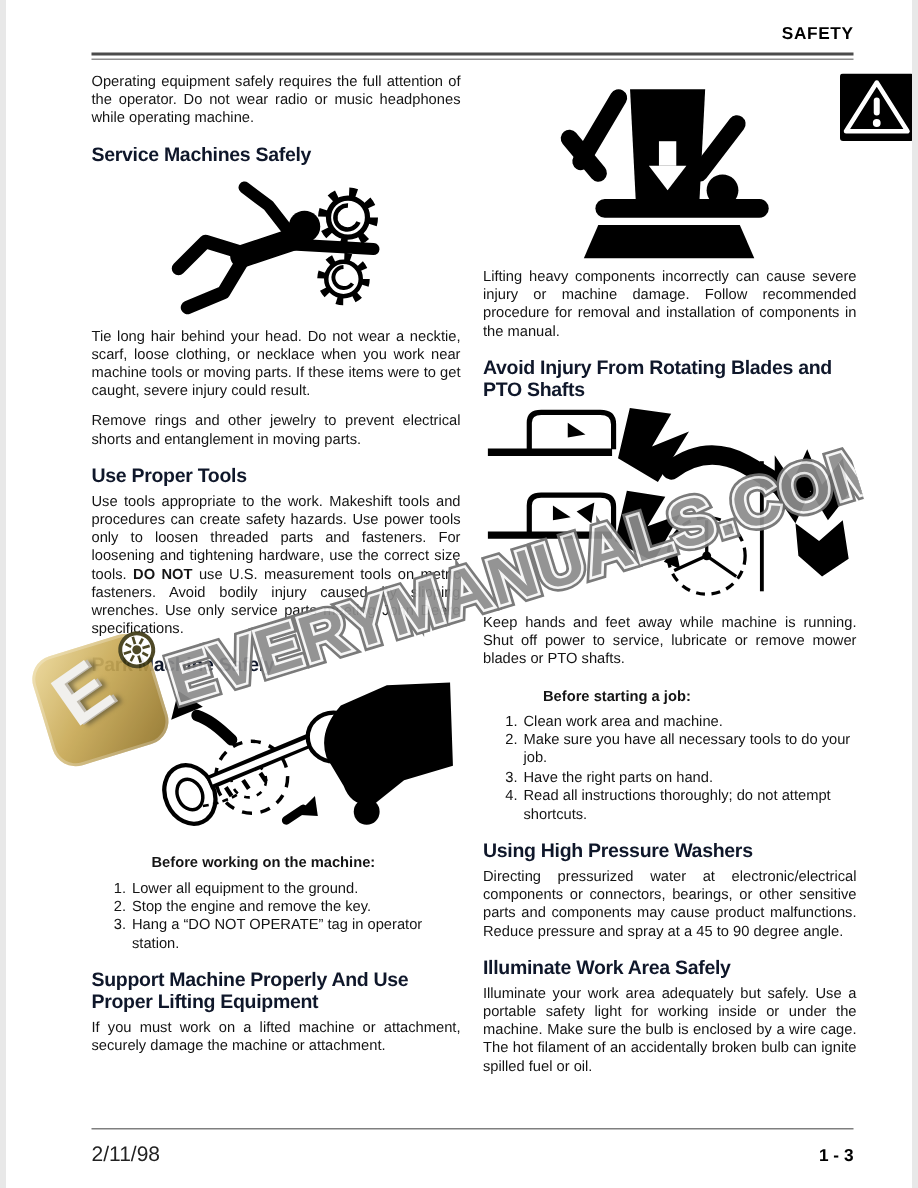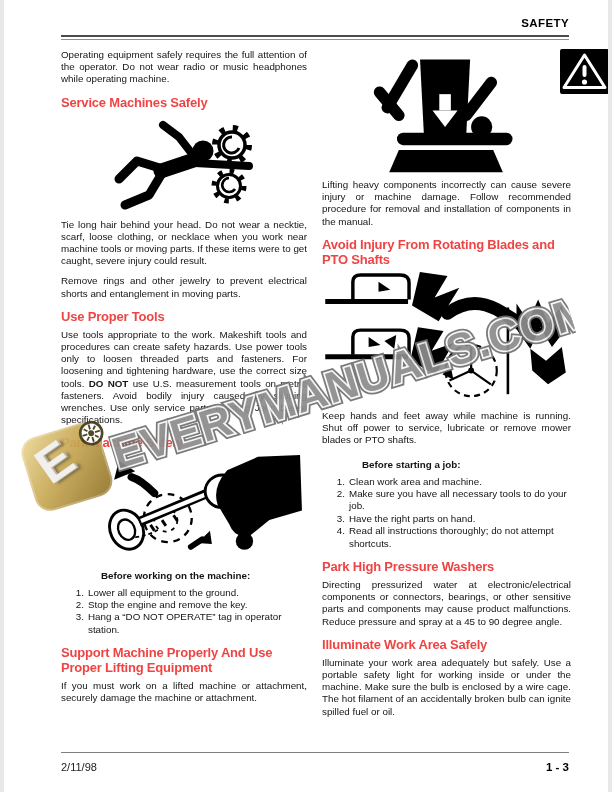--- a/index.html
+++ b/index.html
@@ -9,36 +9,36 @@
   .header{position:absolute;top:17px;left:57px;width:508px;text-align:right;
           font-size:11.5px;font-weight:bold;letter-spacing:.4px;color:#000;}
   .rule2{position:absolute;top:35px;left:57px;width:508px;height:2px;
          border-top:2px solid #4b4b4b;border-bottom:1px solid #8f8f8f;}
   
   .col{position:absolute;}
   .col-left{left:57px;top:49px;width:246px;}
   .col-right{left:318px;top:46px;width:249px;}
   p.body{font-size:9.8px;line-height:12.2px;text-align:justify;margin:0 0 8px;}
   h2{font-size:13px;line-height:15px;font-weight:bold;letter-spacing:-.2px;
-     margin:9px 0 5px;color:#ef4444;}
+     margin:9px 0 5px;color:#0f172a;}
   .bold-intro{font-size:9.8px;line-height:12.2px;font-weight:bold;margin:2px 0 4px;padding-left:40px;}
   .nlist{margin:0 0 8px;padding-left:9px;}
   .nrow{display:flex;font-size:9.8px;line-height:12.4px;}
   .nnum{flex:none;width:14px;text-align:right;margin-right:4px;}
   .ntext{flex:1;}
   .fig{text-align:center;line-height:0;margin:1px 0 4px;}
   .fig-key{margin:1px 0 2px;text-align:left;}
   .fig-blades{margin:0 0 2px;text-align:left;}
   
   .warn{position:absolute;left:556px;top:49px;line-height:0;}
   
   .frule{position:absolute;top:752px;left:57px;width:508px;border-top:1px solid #7f7f7f;}
   .footer{position:absolute;top:761px;left:57px;width:508px;display:flex;
           justify-content:space-between;align-items:baseline;}
-  .f-date{font-size:11px;color:#222;}
+  .f-date{font-size:14px;color:#222;}
   .f-page{font-size:11.5px;font-weight:bold;color:#000;}
   
   .watermark{position:absolute;left:24px;top:428px;display:flex;align-items:center;gap:8px;
              transform:rotate(-17deg);transform-origin:42px 42px;opacity:.92;z-index:5;
              pointer-events:none;}
   .wm-badge{position:relative;flex:none;width:80px;height:76px;border-radius:16px;
             background:linear-gradient(135deg,#ecd899 0%,#c8a955 45%,#8f7126 100%);
             box-shadow:inset 0 0 0 2px rgba(255,255,255,.25);}
   .wm-e{position:absolute;left:13px;top:5px;font-size:50px;font-weight:bold;color:#f0efec;
         transform:rotate(-18deg);
@@ -212,21 +212,21 @@
       <div class="nrow">
           <span class="nnum">3.</span>
           <span class="ntext">Have the right parts on hand.</span>
         </div>
       <div class="nrow">
           <span class="nnum">4.</span>
           <span class="ntext">Read all instructions thoroughly; do not attempt shortcuts.</span>
         </div>
     </div>
 
-    <h2>Park High Pressure Washers</h2>
+    <h2>Using High Pressure Washers</h2>
     <p class="body" style="margin-bottom:9px">Directing pressurized water at electronic/electrical components or connectors, bearings, or other sensitive parts and components may cause product malfunctions. Reduce pressure and spray at a 45 to 90 degree angle.</p>
 
     <h2>Illuminate Work Area Safely</h2>
     <p class="body">Illuminate your work area adequately but safely. Use a portable safety light for working inside or under the machine. Make sure the bulb is enclosed by a wire cage. The hot filament of an accidentally broken bulb can ignite spilled fuel or oil.</p>
   </div>
 
   <div class="frule"></div>
   <div class="footer">
     <span class="f-date">2/11/98</span>
     <span class="f-page">1 - 3</span>

